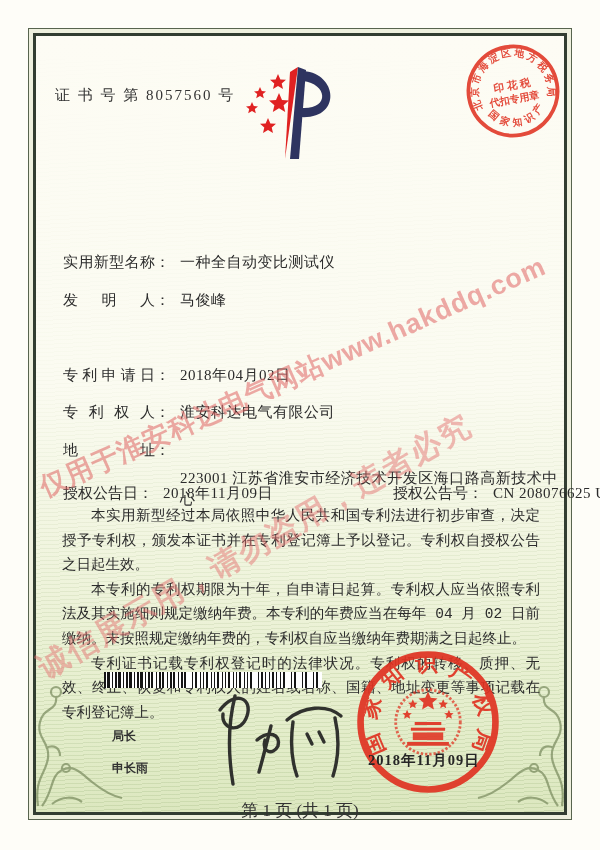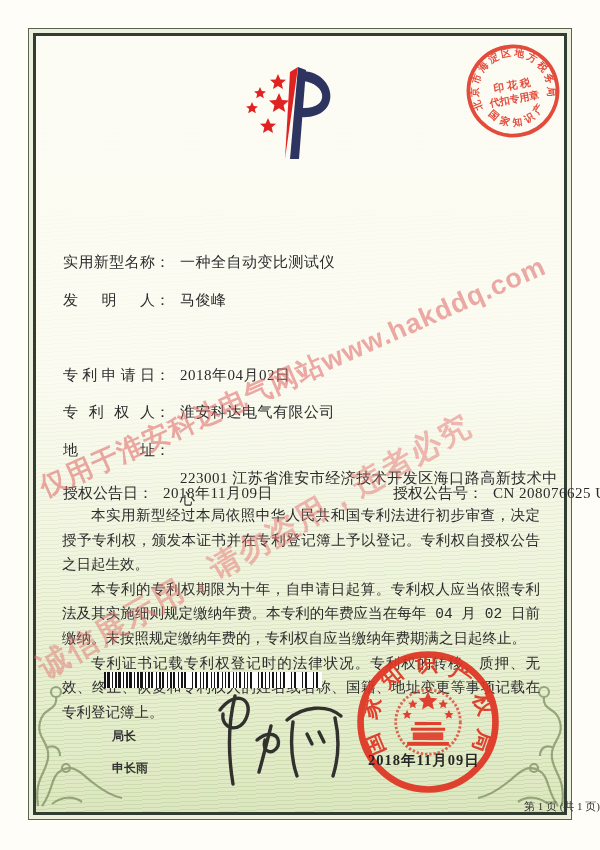--- a/index.html
+++ b/index.html
@@ -42,21 +42,21 @@
   .barcode{position:absolute;left:104px;top:672px;width:218px;height:16px;
     background:repeating-linear-gradient(90deg,#151515 0 1.5px,#fff 1.5px 3px,#151515 3px 5.5px,#fff 5.5px 7.5px,#151515 7.5px 8.5px,#fff 8.5px 11px);}
   .director-title{position:absolute;left:112px;top:728px;font-size:12px;font-weight:700;
     font-family:Liberation Serif, serif;color:#333;}
   .director-name{position:absolute;left:112px;top:760px;font-size:12px;font-weight:700;
     font-family:"Liberation Sans","DejaVu Sans",sans-serif;color:#333;}
   .signature{position:absolute;left:205px;top:680px;}
   .seal-main{position:absolute;left:352px;top:646px;opacity:.92;}
   .seal-date{position:absolute;left:368px;top:751px;font-size:14.5px;font-weight:600;
     letter-spacing:1px;color:#262626;z-index:5;}
-  .footer{position:absolute;left:0;right:0;top:799px;text-align:right;font-size:11px;color:#333;}
+  .footer{position:absolute;left:0;right:0;top:799px;text-align:center;font-size:17px;color:#333;}
   
   .wm{position:absolute;white-space:nowrap;font-family:"Liberation Sans","DejaVu Sans",sans-serif;
     font-weight:700;z-index:6;pointer-events:none;}
   .wm1{left:34px;top:472px;font-size:27px;color:rgba(223,92,92,.52);
     transform:rotate(-24deg);transform-origin:left top;letter-spacing:1px;}
   .wm2{left:30px;top:652px;font-size:31px;color:rgba(228,108,108,.47);
     transform:rotate(-30deg);transform-origin:left top;letter-spacing:2px;}
   .flourish{position:absolute;z-index:1;opacity:.75;}
   .flourish.right{transform:scaleX(-1);}
   svg text{font-family:"Liberation Serif","DejaVu Serif",serif;}
@@ -88,20 +88,21 @@
       <path d="M10,128 C22,112 18,98 30,92 C42,86 50,96 60,104 C70,112 80,118 90,120"></path>
       <path d="M20,126 C30,118 42,118 50,124"></path>
       <circle cx="24" cy="14" r="5"></circle>
       <circle cx="34" cy="90" r="4"></circle>
       <path d="M14,70 C22,66 28,70 28,78"></path>
     </g>
   </svg>
 
   <div class="content">
 
+    <div class="cert-no">证 书 号 第 8057560 号</div>
 
     <svg class="logo" width="104" height="102" viewBox="0 0 104 102">
       <polygon points="52,10 60,5 47,97" fill="#e02222"></polygon>
       <polygon points="60,5 68,8 61,97 52,97" fill="#2e3460"></polygon>
       <path d="M66,9 C100,12 104,58 62,55 L63,46 C92,48 90,22 65,19 Z" fill="#2e3460"></path>
       <g fill="#e02222">
         <polygon points="40,12 42.4,17.4 48,17.8 43.7,21.4 45,27 40,24 35,27 36.3,21.4 32,17.8 37.6,17.4"></polygon>
         <polygon points="41,31 44,38 51,38.6 45.6,43.3 47.2,50 41,46.3 34.8,50 36.4,43.3 31,38.6 38,38"></polygon>
         <polygon points="22,25 23.8,29 28,29.4 24.8,32 25.8,36.2 22,34 18.2,36.2 19.2,32 16,29.4 20.2,29"></polygon>
         <polygon points="14,40 15.8,44 20,44.4 16.8,47 17.8,51.2 14,49 10.2,51.2 11.2,47 8,44.4 12.2,44"></polygon>

